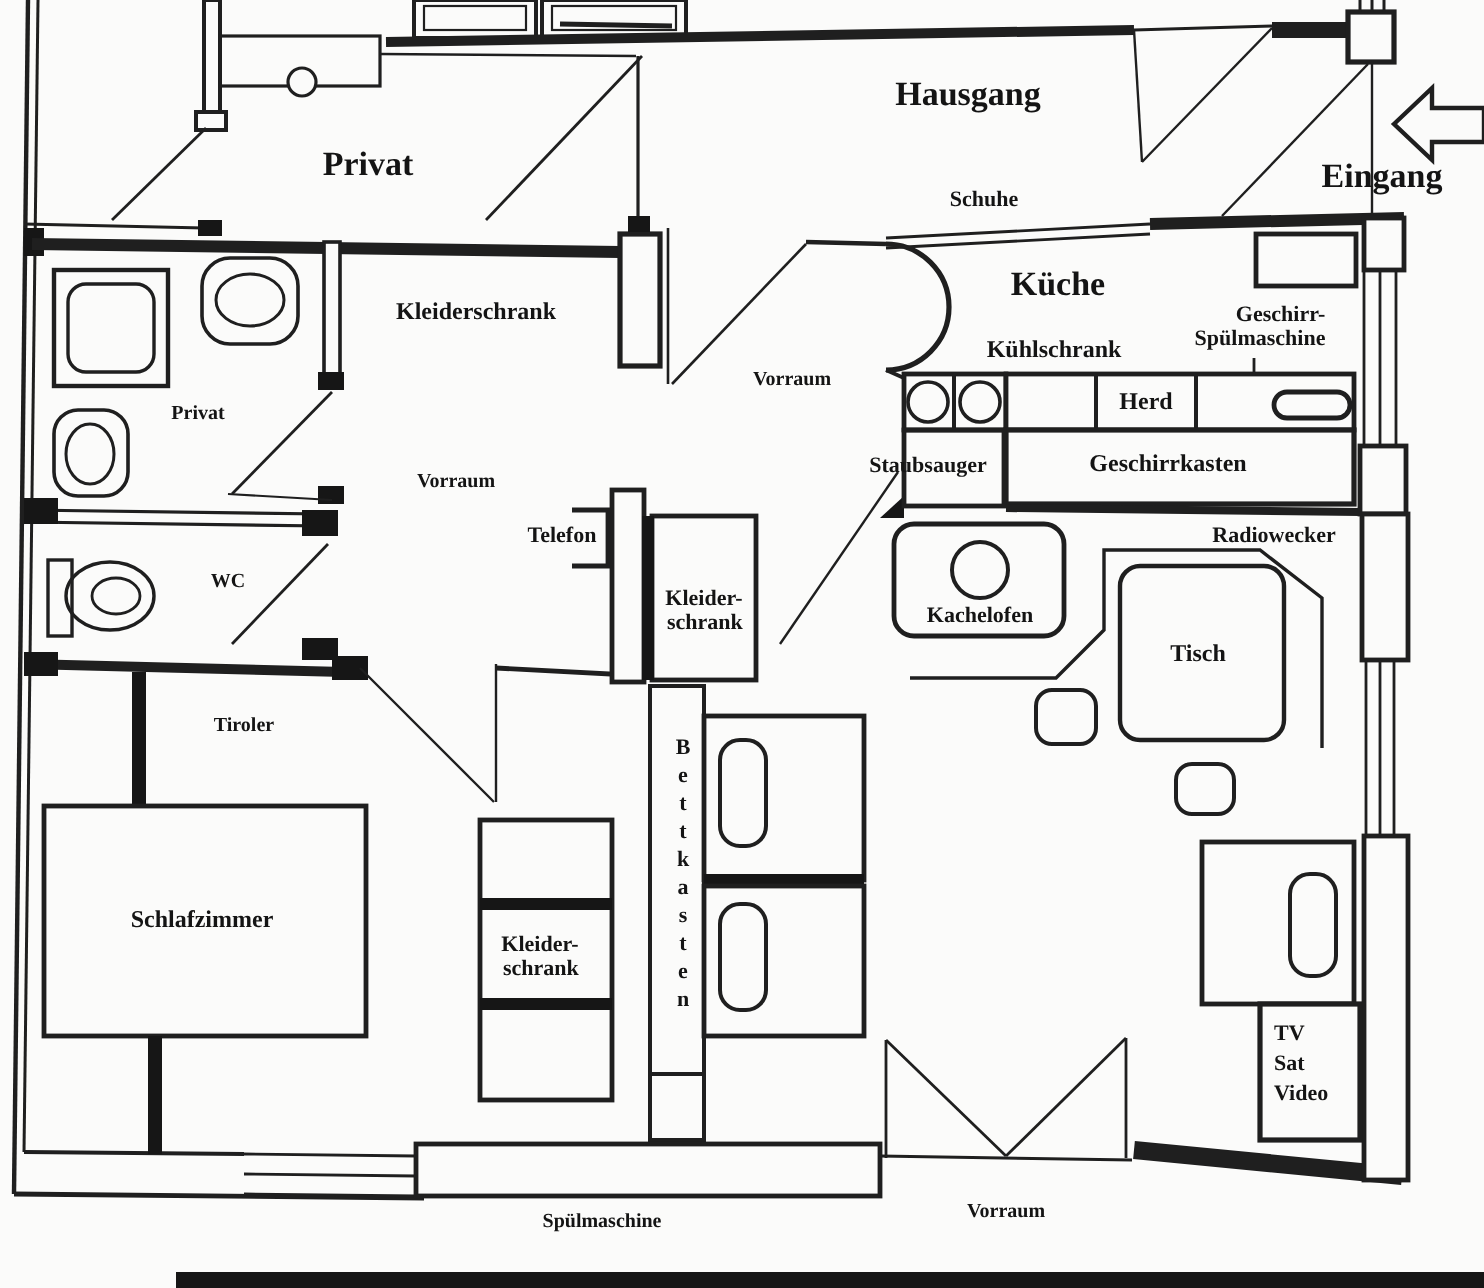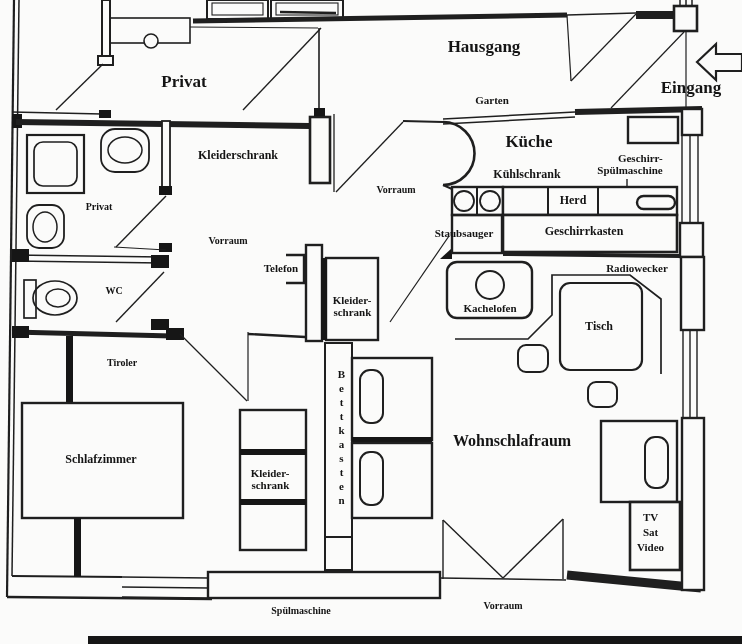--- a/index.html
+++ b/index.html
@@ -4,21 +4,21 @@
 <style>
   html,body{margin:0;padding:0;background:#fff;}
   .plan{position:relative;width:742px;height:644px;background:#fbfbfa;overflow:hidden;
         font-family:"Liberation Serif",serif;}
   .plan svg{position:absolute;left:0;top:0;}
   .lbl{position:absolute;transform:translate(-50%,-50%);font-weight:bold;color:#141414;
        white-space:nowrap;text-align:right;line-height:1.12;z-index:5;}
   .s17{font-size:17px;} .s16{font-size:16px;} .s15{font-size:10px;}
   .s13{font-size:12px;} .s12{font-size:12px;} .s11{font-size:11px;}
   .lbl span{display:block;}
-  .lbl-tv{transform:none;text-align:center;line-height:15px;}
+  .lbl-tv{transform:none;text-align:left;line-height:15px;}
   .lbl-vert{transform:translateX(-50%);writing-mode:vertical-rl;text-orientation:upright;
             letter-spacing:2px;line-height:1;}
   .ln{stroke:#1f1f1f;fill:none;}
   .fw{stroke:#1f1f1f;fill:#fbfbfa;}
   .fb{fill:#161616;stroke:none;}
 </style>
 </head>
 <body>
 
 <div class="plan">
@@ -207,24 +207,23 @@
 <div class="lbl s17" style="left:184px;top:82px">Privat</div>
 <div class="lbl s17" style="left:484px;top:47px">Hausgang</div>
 <div class="lbl s17" style="left:691px;top:88px">Eingang</div>
 <div class="lbl s17" style="left:529px;top:142px">Küche</div>
 <div class="lbl s15" style="left:396px;top:190px">Vorraum</div>
 <div class="lbl s15" style="left:228px;top:241px">Vorraum</div>
 <div class="lbl s15" style="left:99px;top:207px">Privat</div>
 <div class="lbl s15" style="left:114px;top:291px">WC</div>
 <div class="lbl s15" style="left:122px;top:363px">Tiroler</div>
 <div class="lbl s13" style="left:101px;top:460px">Schlafzimmer</div>
-<div class="lbl s16" style="left:512px;top:441px">Wohnschlafraum</div>
 <div class="lbl s15" style="left:503px;top:606px">Vorraum</div>
 
-<div class="lbl s11" style="left:492px;top:100px">Garten</div>
+<div class="lbl s11" style="left:492px;top:100px">Schuhe</div>
 <div class="lbl s12" style="left:238px;top:156px">Kleiderschrank</div>
 <div class="lbl s12" style="left:527px;top:175px">Kühlschrank</div>
 <div class="lbl s11" style="left:630px;top:164px">
   <span>Geschirr-</span>
   <span>Spülmaschine</span>
 </div>
 <div class="lbl s12" style="left:573px;top:201px">Herd</div>
 <div class="lbl s11" style="left:464px;top:233px">Staubsauger</div>
 <div class="lbl s12" style="left:584px;top:232px">Geschirrkasten</div>
 <div class="lbl s11" style="left:281px;top:268px">Telefon</div>

